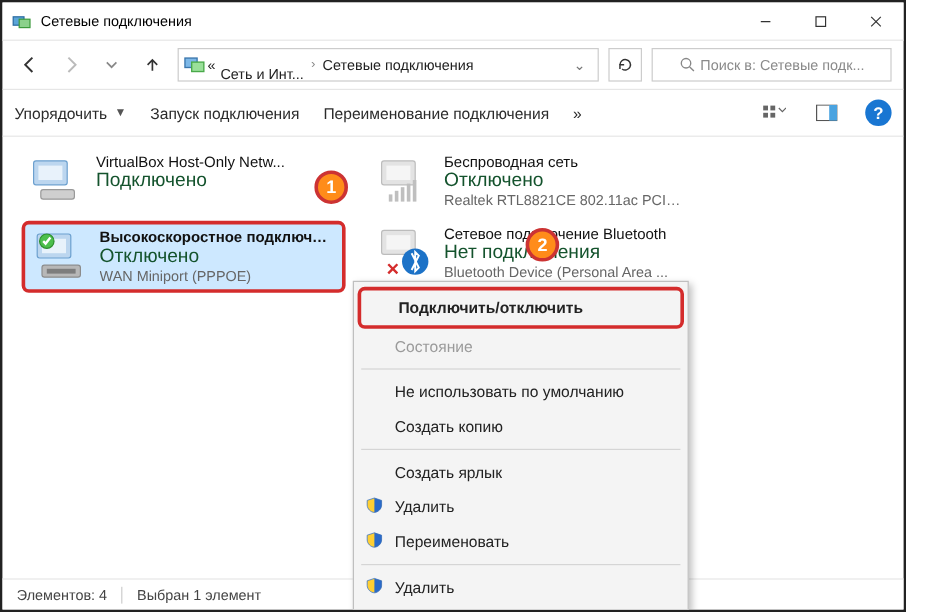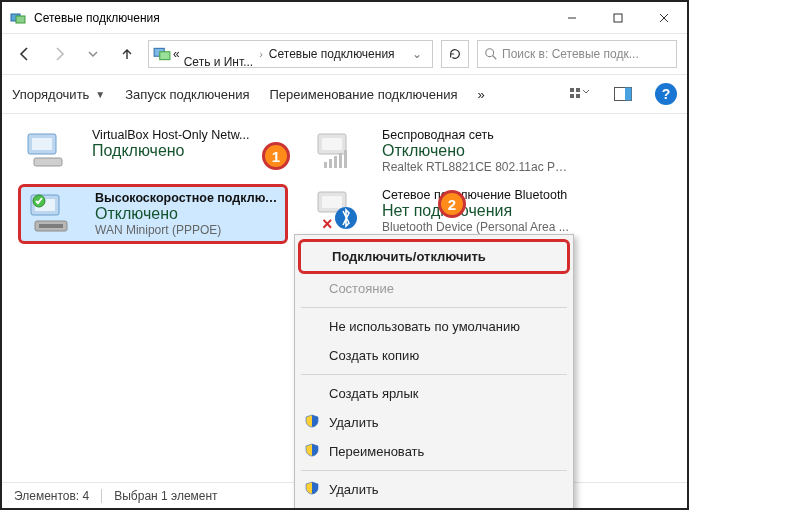--- a/index.html
+++ b/index.html
@@ -1,55 +1,55 @@
 <!DOCTYPE html>
 <html><head>
 <meta charset="utf-8">
 <style>
   * { box-sizing: border-box; margin: 0; padding: 0; font-family: "Segoe UI", Tahoma, sans-serif; }
   body { background: #fff; }
-  .frame { width: 689px; height: 510px; border: 2px solid #222; position: relative; background: #fff; overflow: hidden; }
+  .frame { width: 755px; height: 510px; border: 2px solid #222; position: relative; background: #fff; overflow: hidden; }
 
   
   .titlebar { height: 32px; background: #fff; display: flex; align-items: center; padding: 0 0 0 8px; border-bottom: 1px solid #e6e6e6; }
   .titlebar-icon svg { width: 16px; height: 16px; display: block; }
   .titlebar-text { font-size: 12px; margin-left: 8px; color: #000; flex: 1; }
   .win-ctrls { display: flex; height: 100%; }
   .win-btn { width: 46px; display: flex; align-items: center; justify-content: center; color: #333; }
   .win-btn svg { width: 10px; height: 10px; }
 
   
   .navrow { height: 40px; display: flex; align-items: center; gap: 8px; padding: 0 10px; }
   .nav-btn { width: 26px; height: 26px; display:flex; align-items:center; justify-content:center; color:#888; }
   .nav-btn.enabled { color:#222; }
   .addr { flex: 1; height: 28px; border: 1px solid #ccc; display:flex; align-items:center; padding:0 4px; font-size:12px; color:#222; overflow:hidden; }
   .addr .crumb-icon { width:18px; height:18px; display:flex; align-items:center; justify-content:center; margin-right:2px;}
   .addr .sep { color:#888; margin:0 6px; font-size:11px; }
   .addr .chev { margin-left:auto; color:#777; padding:0 6px; }
   .refresh { width:28px; height:28px; border:1px solid #ccc; display:flex; align-items:center; justify-content:center; color:#333; }
-  .search { width:200px; height:28px; border:1px solid #ccc; display:flex; align-items:center; padding:0 6px; font-size:12px; color:#888; }
+  .search { width:200px; height:28px; border:1px solid #ccc; display:flex; align-items:center; padding:0 6px; font-size:12px; color:#888;justify-content:center; }
   .search svg { width:14px; height:14px; margin-right:4px; }
   .search-ph { color:#8a8a8a; }
 
   
   .toolbar { height: 40px; border-top:1px solid #e6e6e6; border-bottom:1px solid #e6e6e6; display:flex; align-items:center; padding:0 10px; gap:20px; font-size:13px; color:#333; }
   .tool { display:flex; align-items:center; gap:6px; color:#2b2b2b; }
   .tool .drop { font-size:10px; color:#555; }
   .spacer { flex:1; }
   .tool-icon { width:24px; height:24px; display:flex; align-items:center; justify-content:center; }
   .help { width:22px; height:22px; border-radius:50%; background:#1976d2; color:#fff; display:flex; align-items:center; justify-content:center; font-size:14px; font-weight:bold;}
 
   
   .content { position:relative; height: calc(100% - 32px - 40px - 40px - 26px); padding:10px 16px; }
   .grid { display:flex; flex-wrap:wrap; gap:6px 20px; }
 
   .conn { width:270px; display:flex; align-items:flex-start; gap:8px; padding:4px 6px; position:relative; }
   .conn.selected { border:3px solid #d42c2c; border-radius:6px; background:#cde8ff; }
   .conn-icon { width:48px; height:44px; flex:none; position:relative; }
-  .conn-text { overflow:hidden;margin-left:12px; }
+  .conn-text { overflow:hidden; }
   .conn-title { font-size:12.5px; color:#111; white-space:nowrap; overflow:hidden; text-overflow:ellipsis; }
   .conn-status { font-size:16px; color:#14532d; white-space:nowrap; }
   .conn-device { font-size:12px; color:#666; white-space:nowrap; overflow:hidden; text-overflow:ellipsis; }
 
   
   .badge { position:absolute; width:28px; height:28px; border-radius:50%; background:#ff8c1a; border:3px solid #c33; color:#fff; display:flex; align-items:center; justify-content:center; font-weight:bold; font-size:15px; z-index:5;}
 
   
   .ctx { position:absolute; left:292px; top:120px; width:280px; background:#f4f4f4; border:1px solid #bfbfbf; box-shadow:3px 3px 6px rgba(0,0,0,0.25); font-size:13px; padding:4px 0; z-index:3;}
   .ctx .item { padding:7px 14px 7px 34px; position:relative; color:#222; white-space:nowrap; }

